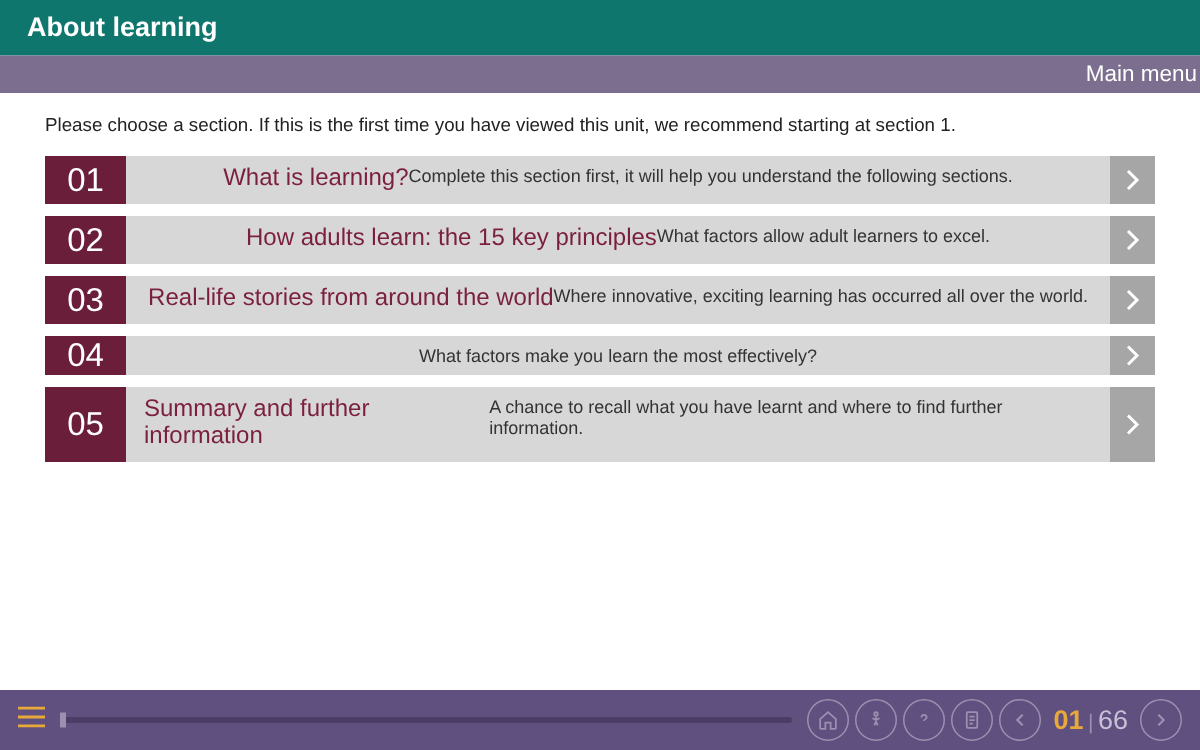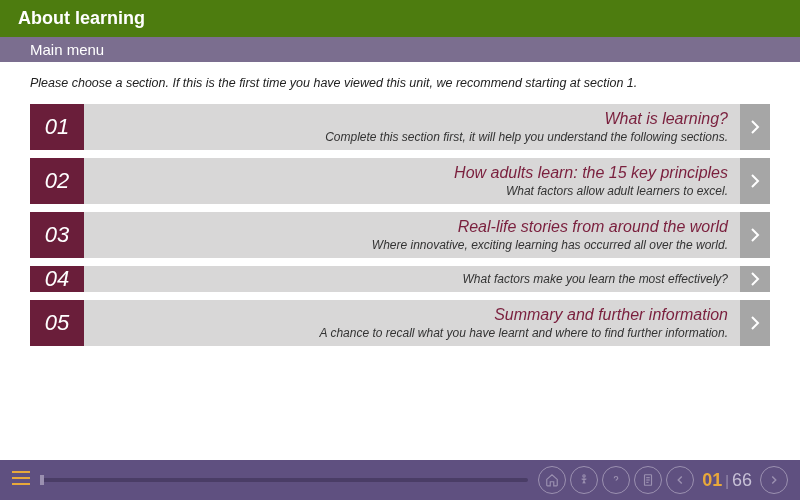--- a/index.html
+++ b/index.html
@@ -1,26 +1,26 @@
 <!DOCTYPE html>
 <html><head>
 <meta charset="utf-8">
 <style>
   * { margin: 0; padding: 0; box-sizing: border-box; }
   body { width: 800px; height: 500px; font-family: Arial, sans-serif; background: #fff; overflow: hidden; position: relative; }
   
-  .header-bar { background: #4d7c0f; color: #fff; padding: 8px 18px; font-size: 18px; font-weight: bold; }
-  .subheader-bar { background: #7b6e8f; color: #fff; padding: 4px 30px; font-size: 15px; }
+  .header-bar { background: #0f766e; color: #fff; padding: 8px 18px; font-size: 18px; font-weight: bold; }
+  .subheader-bar { background: #7b6e8f; color: #fff; padding: 4px 2px; font-size: 15px; text-align: right; }
   
-  .content { padding: 14px 30px; font-style: italic; }
+  .content { padding: 14px 30px; }
   .instruction { font-size: 12.5px; color: #222; margin-bottom: 14px; }
   
   .section-item { display: flex; align-items: stretch; margin-bottom: 8px; cursor: pointer; background: #d8d7d7; }
   .section-num { background: #6a1e3a; color: #fff; width: 54px; display: flex; align-items: center; justify-content: center; font-size: 22px; }
-  .section-body { flex: 1; padding: 6px 12px; display: flex; flex-direction: column; justify-content: center; text-align: right; }
+  .section-body { flex: 1; padding: 6px 12px; display: flex; flex-direction: row; justify-content: center; }
   .section-title { color: #7a1f3d; font-size: 16px; margin-bottom: 2px; }
   .section-desc { color: #333; font-size: 12px; }
   .section-arrow { width: 30px; background: #a6a6a6; display: flex; align-items: center; justify-content: center; }
   .section-arrow svg { width: 10px; height: 16px; }
   
   .footer-bar { position: absolute; bottom: 0; left: 0; right: 0; height: 40px; background: #5f5080; display: flex; align-items: center; padding: 0 12px; gap: 10px; }
   .menu-icon { color: #e8a83a; cursor: pointer; }
   .progress-track { flex: 1; height: 4px; background: #4a3d66; border-radius: 2px; position: relative; }
   .progress-thumb { position: absolute; left: 0; top: -3px; width: 4px; height: 10px; background: #9b90b0; }
   .footer-icons { display: flex; gap: 4px; align-items: center; }

